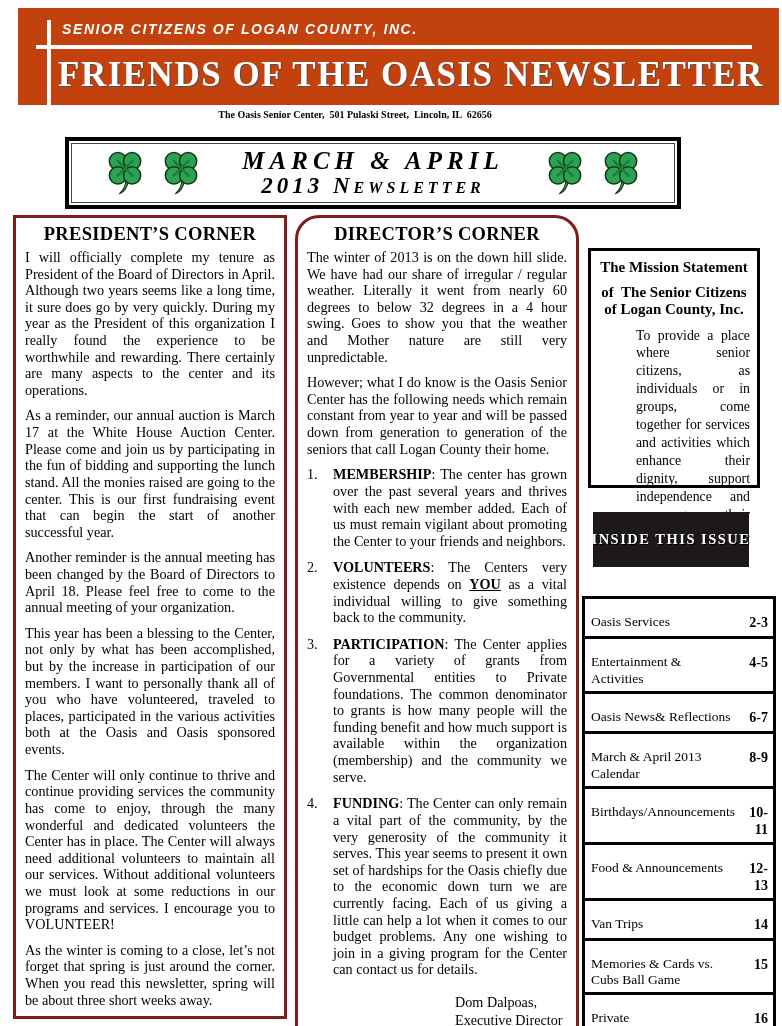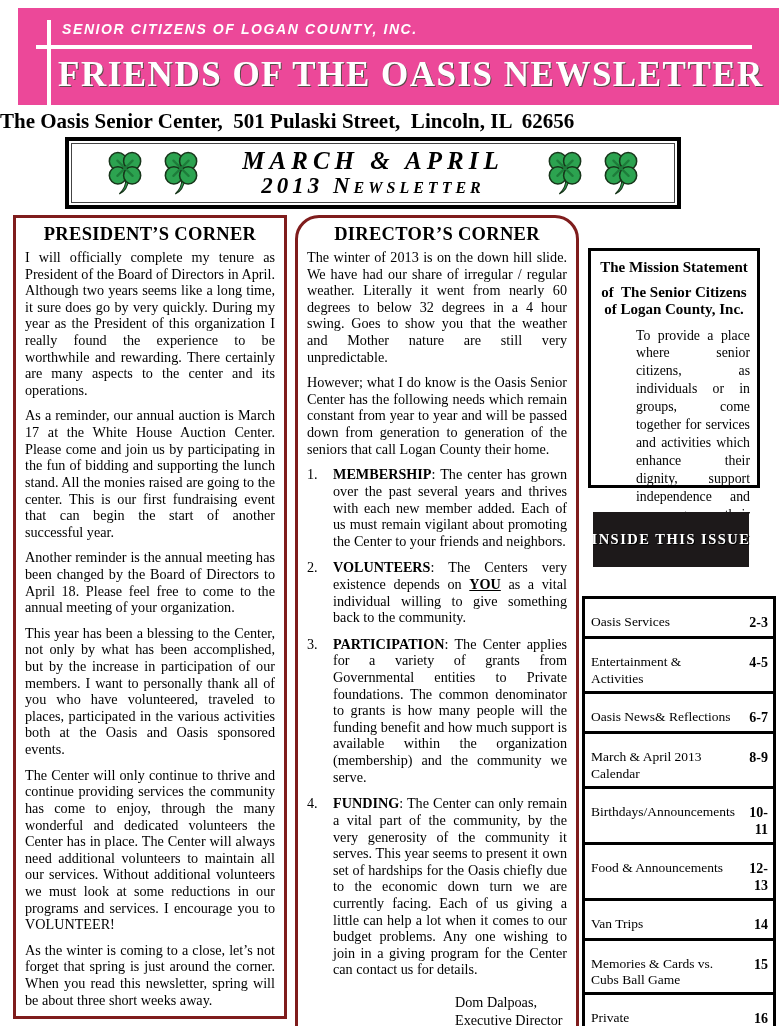--- a/index.html
+++ b/index.html
@@ -1,30 +1,30 @@
 <!DOCTYPE html>
 <html><head>
 <meta charset="utf-8">
 <style>
   html,body{margin:0;padding:0;background:#fff;}
   .page{position:relative;width:782px;height:1026px;background:#fff;overflow:hidden;
         font-family:"Liberation Serif","DejaVu Serif",serif;color:#000;}
 
   
-  .banner{position:absolute;left:18px;top:8px;width:761px;height:97px;background:#ec4899;}
+  .banner{position:absolute;left:18px;top:8px;width:761px;height:97px;background:#c2410c;}
   .banner-vline{position:absolute;left:29px;top:12px;width:4px;height:85px;background:#fff;}
   .banner-hline{position:absolute;left:18px;top:37px;width:716px;height:4px;background:#fff;}
   .banner-org{position:absolute;left:44px;top:13px;color:#fff;
               font-family:"Liberation Sans","DejaVu Sans",sans-serif;
               font-style:italic;font-weight:bold;font-size:14px;letter-spacing:1.6px;white-space:pre;}
   .banner-title{position:absolute;left:40px;top:47px;color:#fff;font-weight:bold;
                 font-size:35px;letter-spacing:1.5px;white-space:pre;text-shadow:1px 1px 0 #5a4a4a;}
 
-  .address{position:absolute;left:0;top:109px;width:710px;text-align:left;
-           font-weight:bold;font-size:21px;white-space:pre-wrap;}
+  .address{position:absolute;left:0;top:109px;width:710px;text-align:center;
+           font-weight:bold;font-size:10px;white-space:pre-wrap;}
 
   
   .issue-banner{position:absolute;left:65px;top:137px;width:616px;height:72px;
                 border:4px solid #000;box-shadow:inset 0 0 0 2px #fff,inset 0 0 0 3px #444;
                 box-sizing:border-box;background:#fff;display:flex;align-items:center;justify-content:center;}
   .clover{width:38px;height:48px;flex:0 0 auto;}
   .clover + .clover{margin-left:18px;}
   .issue-text{margin:12px 42px;text-align:center;line-height:1.05;font-style:italic;}
   .issue-line1{font-weight:bold;font-size:25px;letter-spacing:5px;white-space:pre;}
   .issue-line2{font-weight:bold;font-size:23px;letter-spacing:4px;font-variant:small-caps;white-space:pre;}

